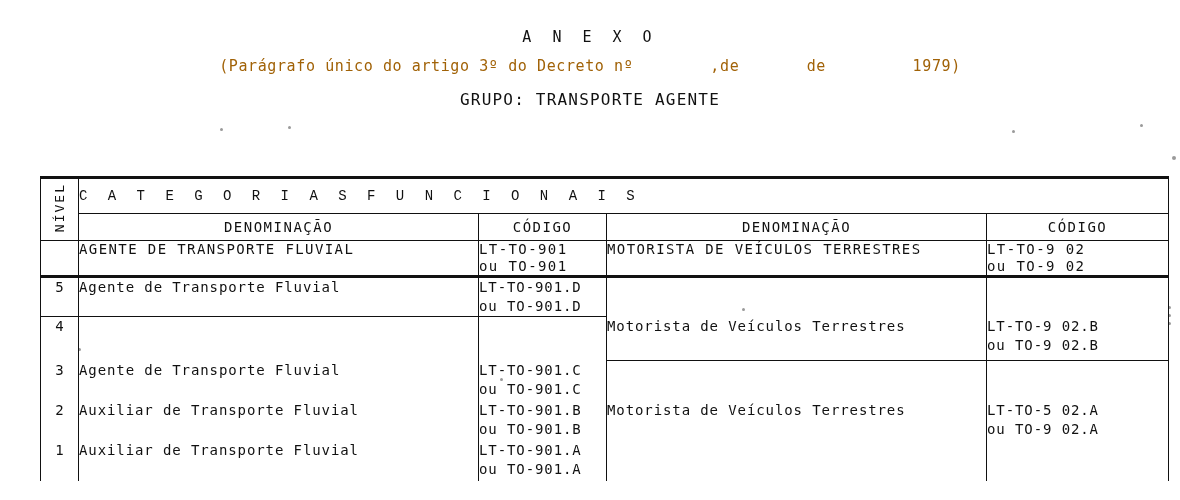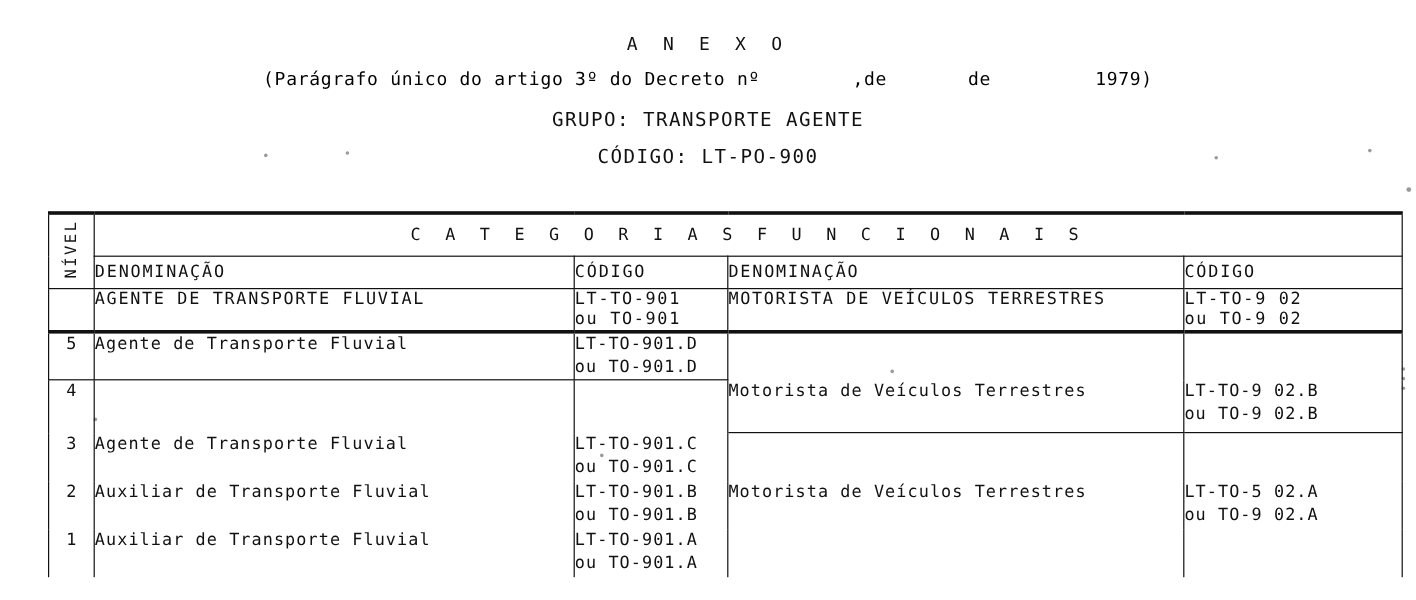--- a/index.html
+++ b/index.html
@@ -29,21 +29,21 @@
     letter-spacing: 6px;
     text-align: center;
   }
   .hdr-paragrafo {
     position: absolute;
     left: 0; right: 0;
     top: 57px;
     font-size: 15px;
     letter-spacing: 0.6px;
     text-align: center;
-    color: #000000;
+    color: #a16207;
     white-space: pre;
   }
   .hdr-grupo {
     position: absolute;
     left: 0; right: 0;
     top: 90px;
     font-size: 16px;
     letter-spacing: 1.2px;
     text-align: center;
   }
@@ -83,45 +83,45 @@
     font-size: 14px;
   }
   
   .c-nivel  { width: 38px; }
   .c-den1   { width: 400px; }
   .c-cod1   { width: 128px; }
   .c-den2   { width: 380px; }
   .c-cod2   { width: 182px; }
 
   .cat-head {
-    text-align: center;
     letter-spacing: 6px;
     font-size: 15px;
     height: 34px;
     line-height: 34px;
     padding: 0 4px;
+    font-family: Liberation Mono, monospace;
   }
 
   .nivel-cell {
     text-align: center;
     vertical-align: middle;
     position: relative;
   }
   .nivel-rot {
     writing-mode: vertical-rl;
     transform: rotate(180deg);
     letter-spacing: 2px;
     font-size: 13px;
     display: inline-block;
     line-height: 1;
     padding: 4px 0;
   }
 
   .subhead {
-    text-align: left;
+    text-align: center;
     letter-spacing: 1.5px;
     font-size: 13px;
     height: 26px;
     line-height: 26px;
     padding: 0 4px;
     margin-top: 10px;
   }
 
   .caps-row td {
     letter-spacing: 1.4px;
@@ -151,21 +151,20 @@
   .r-h40 { height: 40px; }
 </style>
 </head>
 <body>
 
 <div class="page">
 
   <div class="hdr-anexo">A N E X O</div>
   <div class="hdr-paragrafo">(Parágrafo único do artigo 3º do Decreto nº        ,de       de         1979)</div>
   <div class="hdr-grupo">GRUPO: TRANSPORTE AGENTE</div>
-  <div class="hdr-codigo">CÓDIGO: LT-PO-900</div>
 
   <div class="speck" style="left:220px;top:128px;width:3px;height:3px;"></div>
   <div class="speck" style="left:288px;top:126px;width:3px;height:3px;"></div>
   <div class="speck" style="left:1012px;top:130px;width:3px;height:3px;"></div>
   <div class="speck" style="left:1140px;top:124px;width:3px;height:3px;"></div>
   <div class="speck" style="left:1172px;top:156px;width:4px;height:4px;"></div>
   <div class="speck" style="left:78px;top:348px;width:3px;height:3px;"></div>
   <div class="speck" style="left:500px;top:378px;width:3px;height:3px;"></div>
   <div class="speck" style="left:1168px;top:306px;width:3px;height:3px;"></div>
   <div class="speck" style="left:1168px;top:314px;width:3px;height:3px;"></div>

